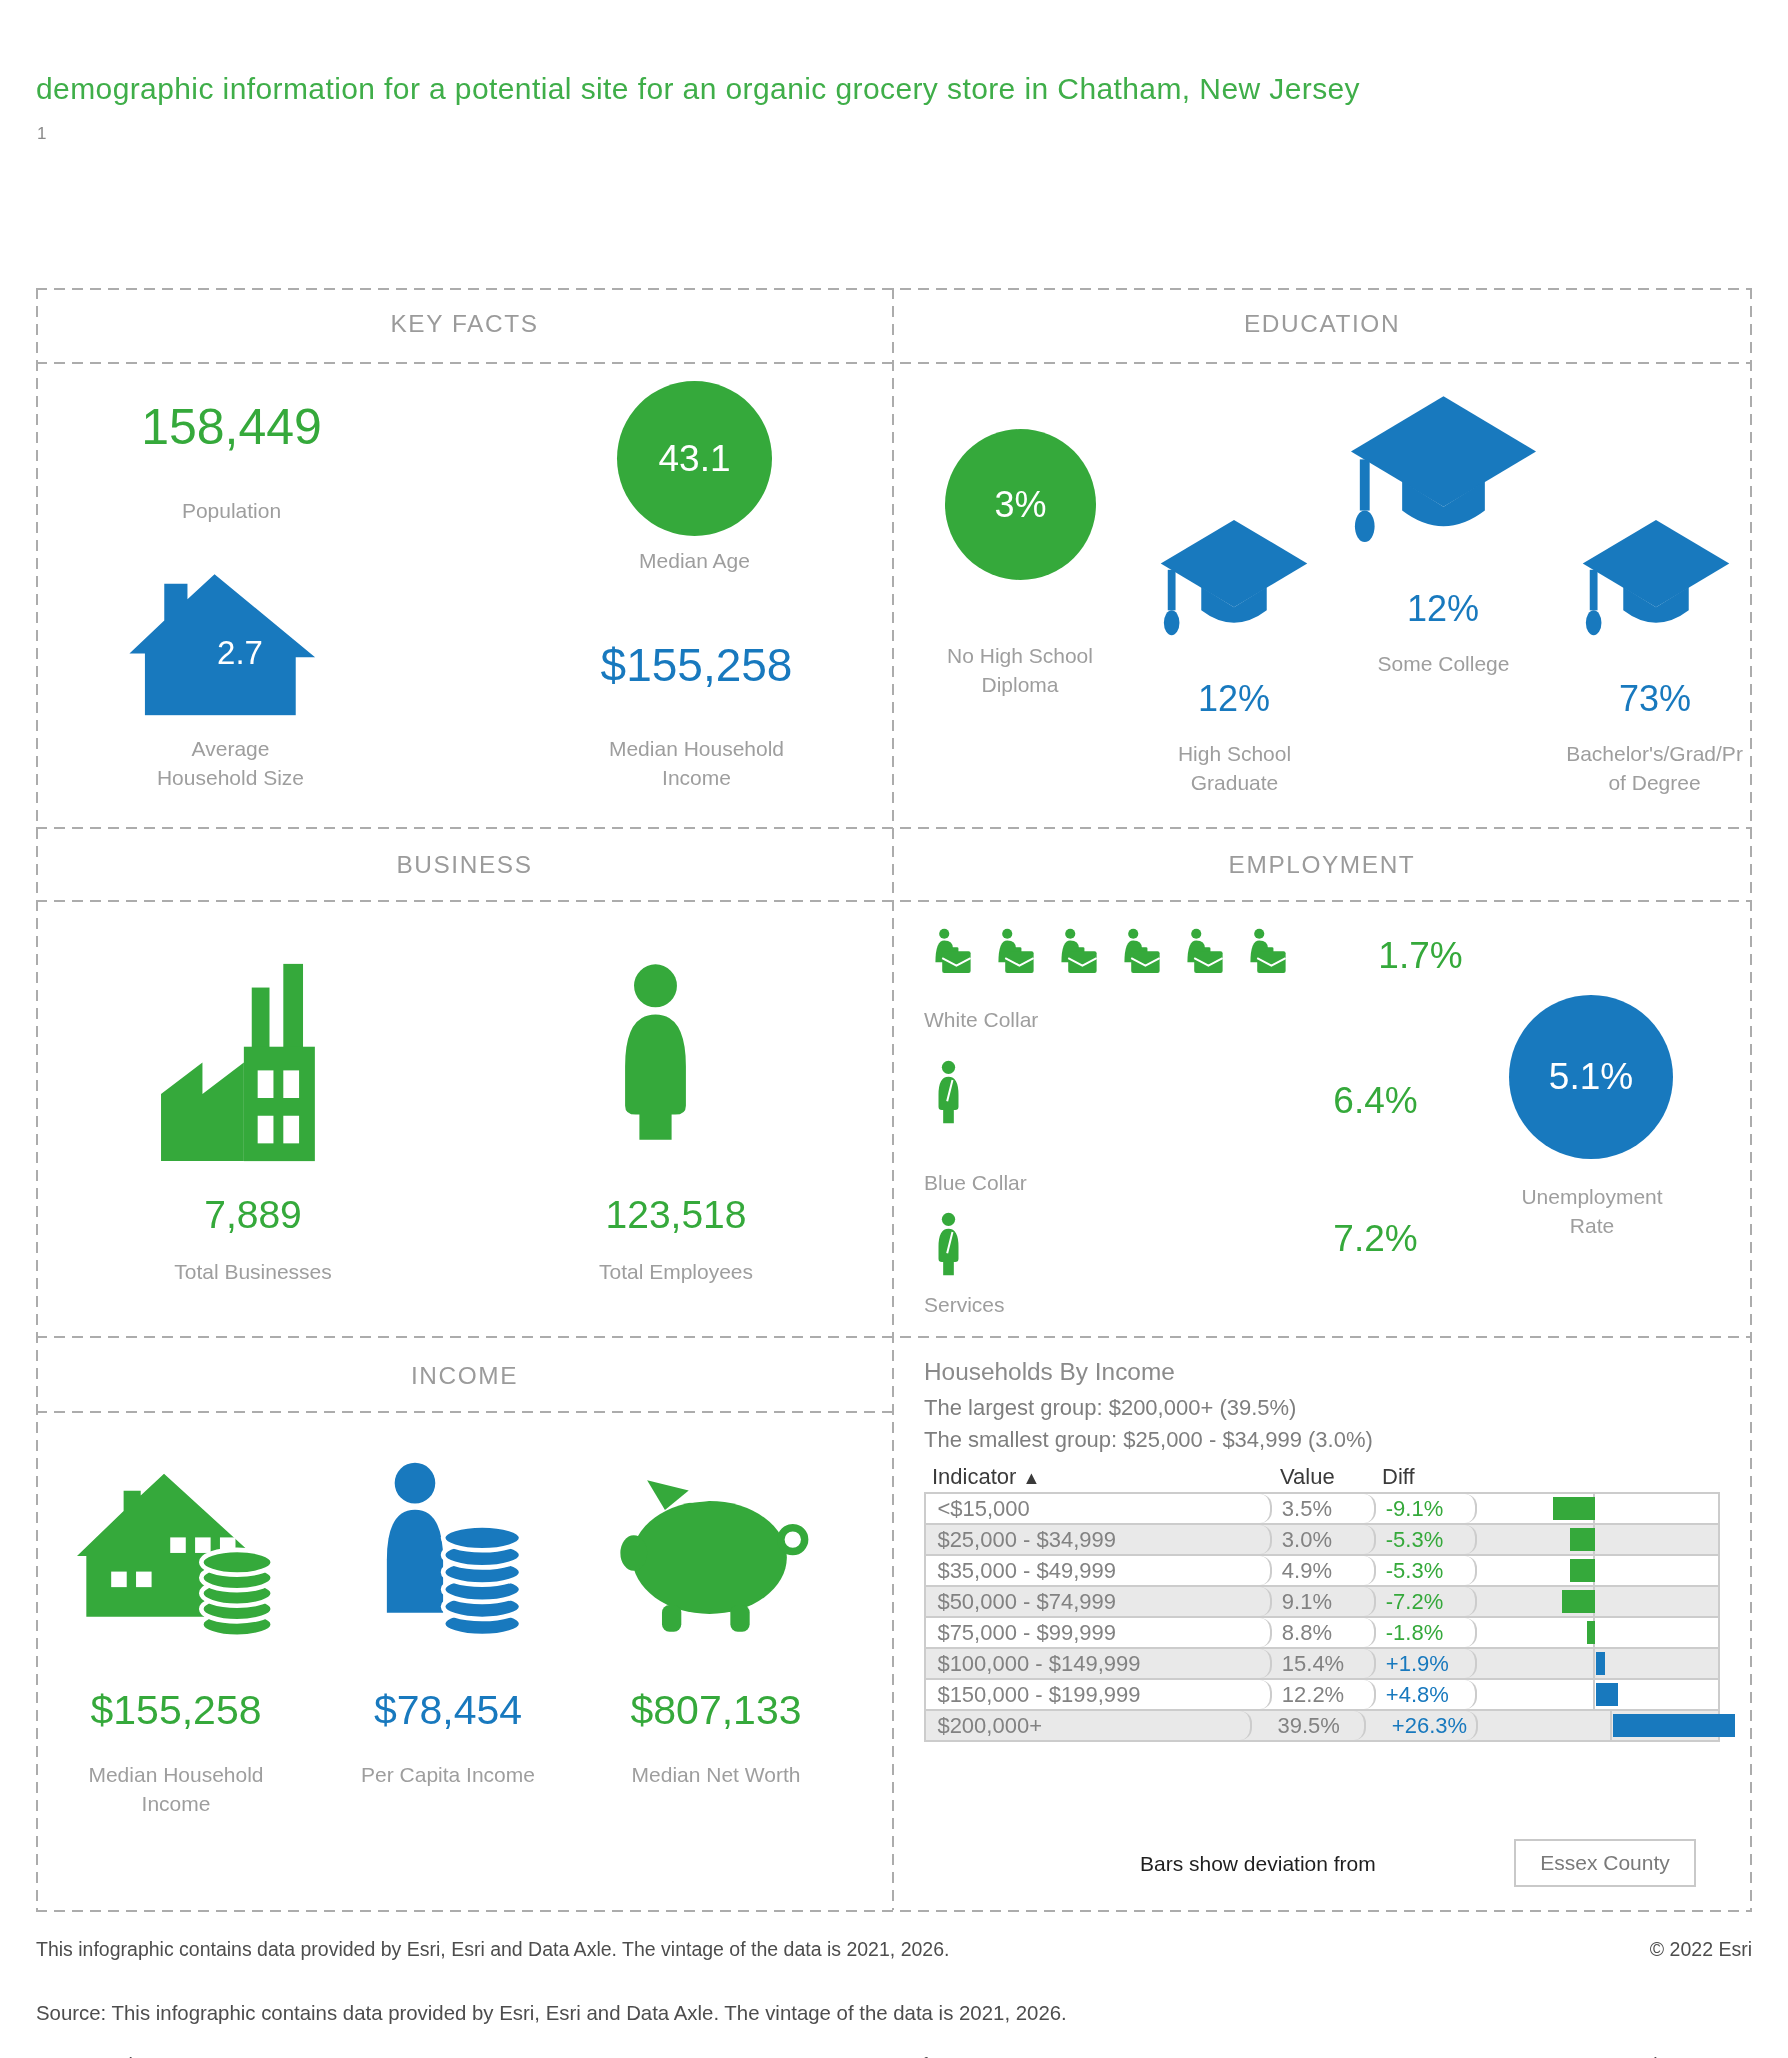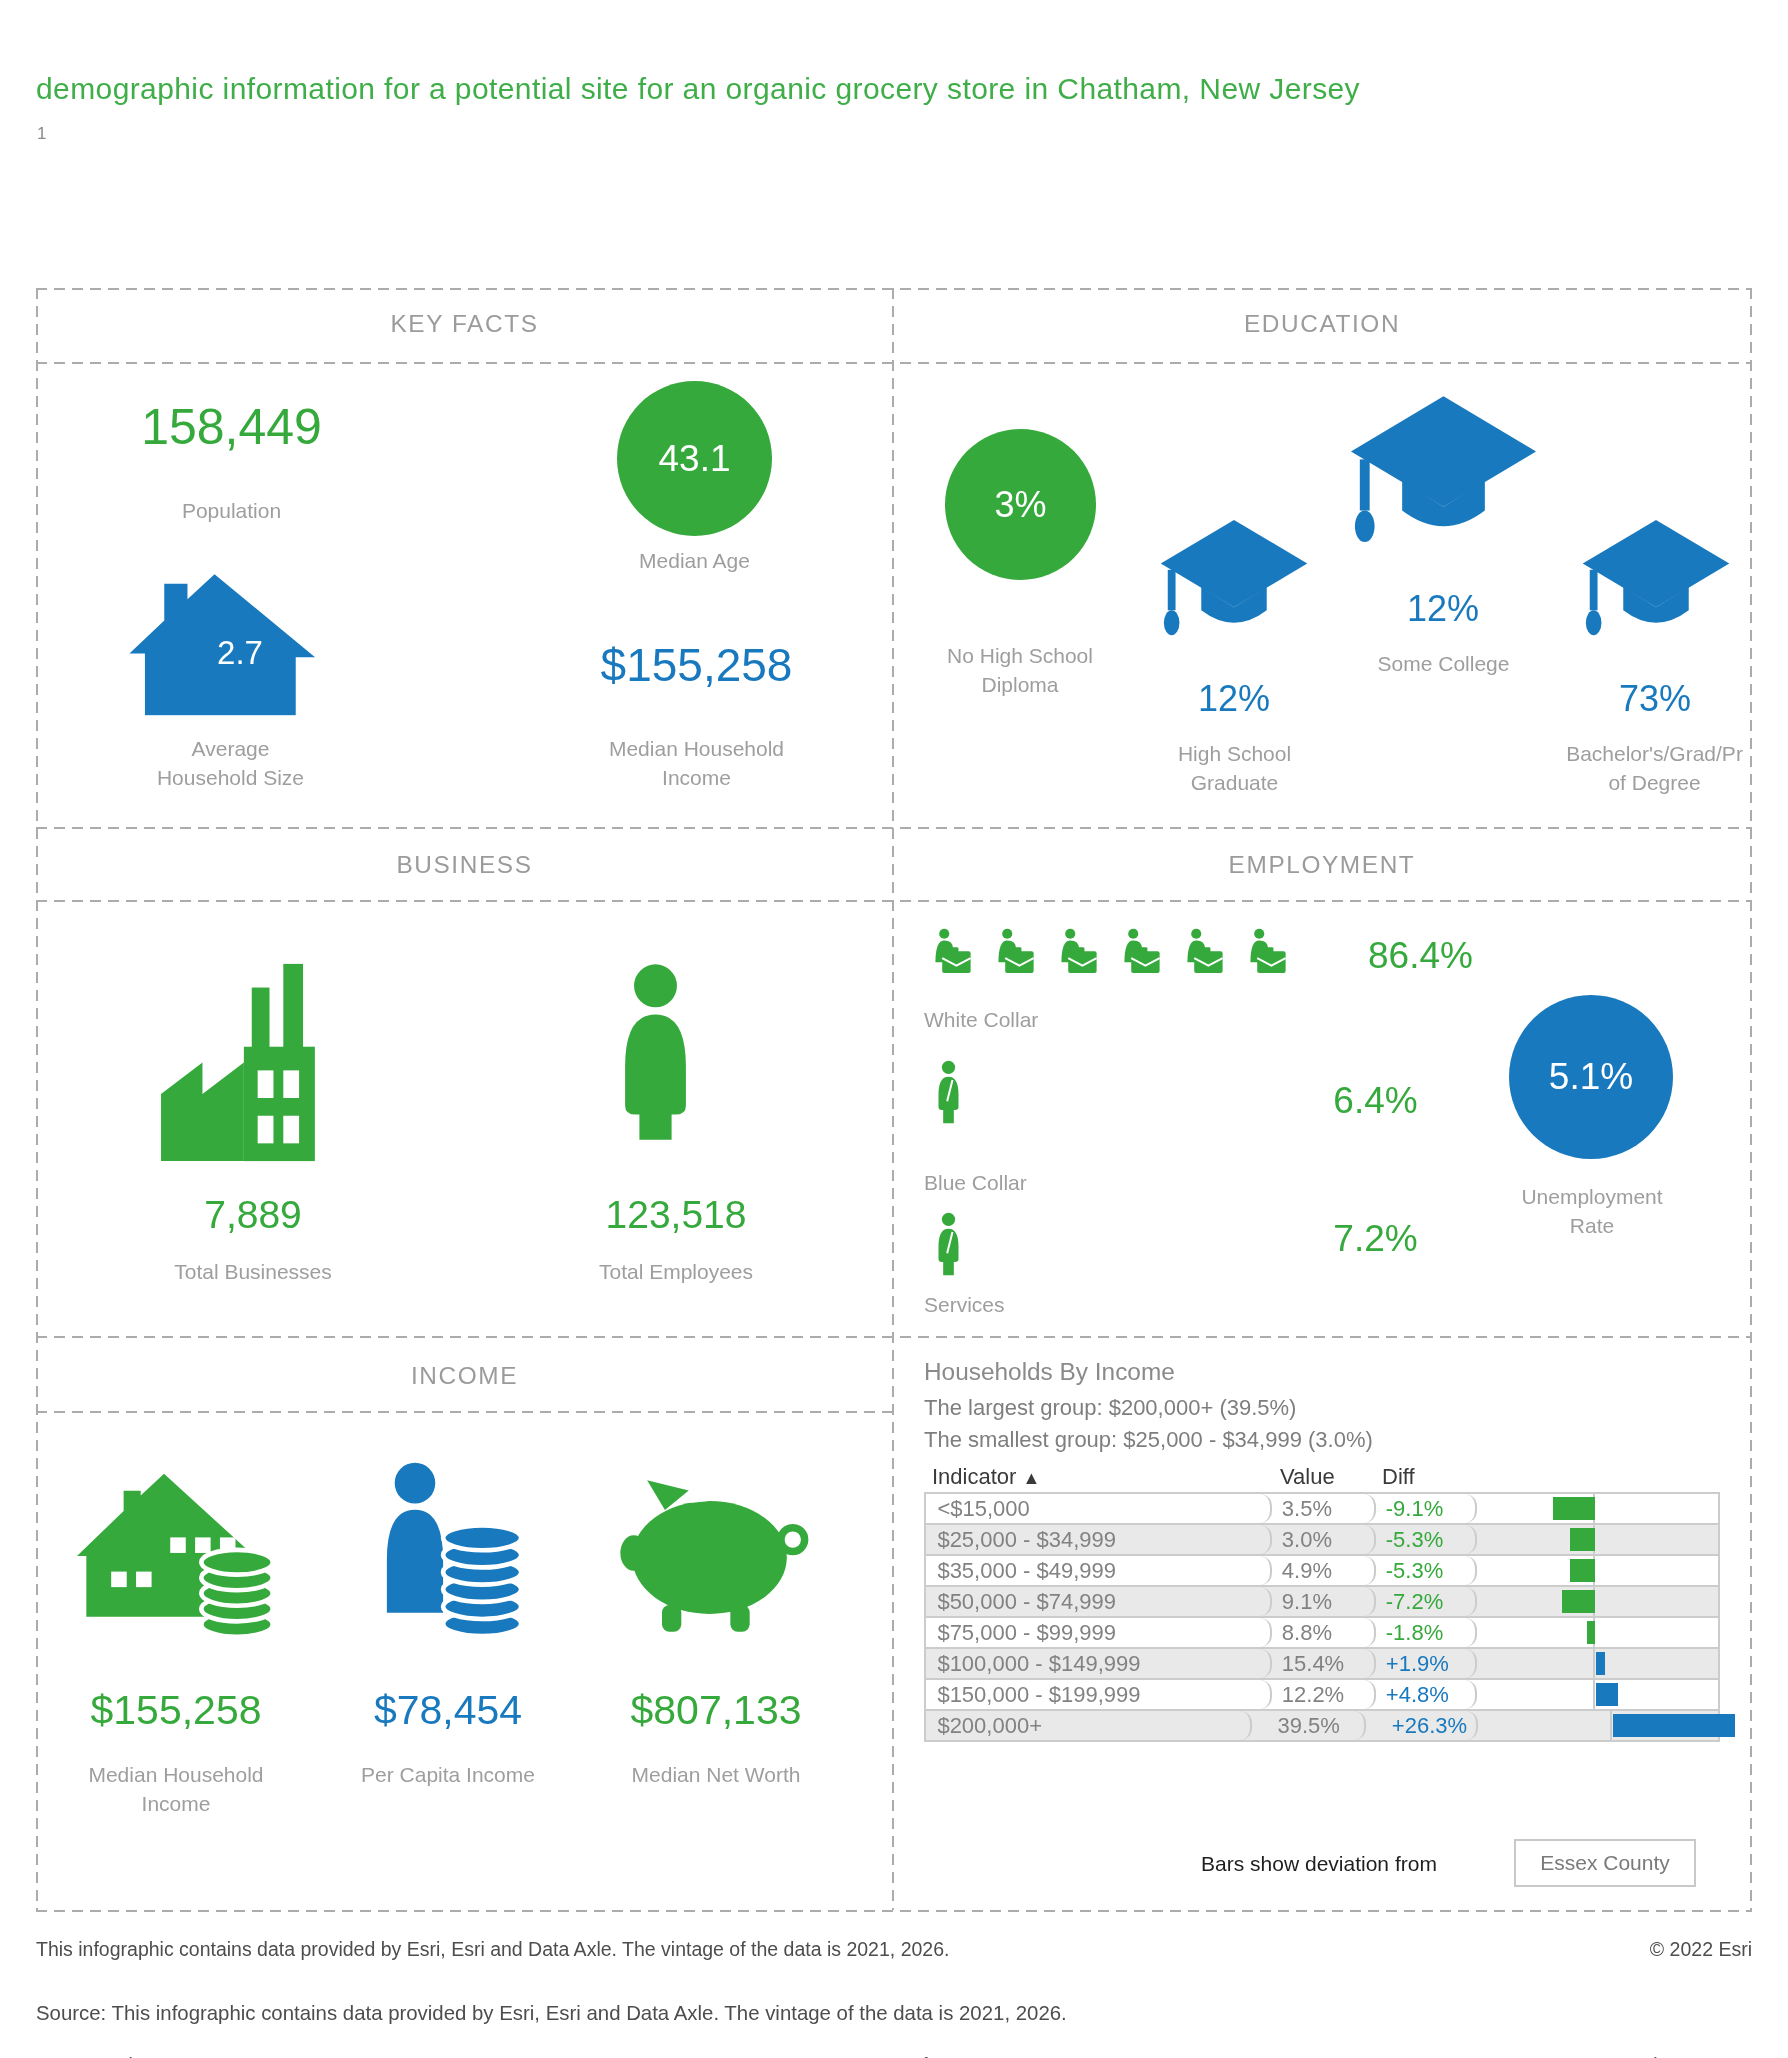--- a/index.html
+++ b/index.html
@@ -39,21 +39,21 @@
   .hbi-row .cell{box-sizing:border-box;font-size:22px;font-weight:300;color:#828282;display:flex;align-items:center;border-right:2.4px solid #cccccc;border-radius:12px;}
   .c-ind{width:346px;padding-left:11.4px;}
   .c-val{width:104px;padding-left:9.8px;}
   .c-diff{width:101px;padding-left:9.8px;}
   .c-bar{width:239px;position:relative;border-right:none !important;}
   .c-bar::before{content:"";position:absolute;left:116px;top:0;bottom:0;width:2.4px;background:#cccccc;}
   .bar{position:absolute;top:3.3px;bottom:3.3px;}
   .bar-neg{right:121px;background:#35A93B;}
   .bar-pos{left:119px;background:#1879BE;}
   .diff-neg{color:#35A93B;} .diff-pos{color:#1879BE;}
-  .hbi-note{position:absolute;left:1140px;top:1811px;width:358px;text-align:center;font-size:21px;color:#1f1f1f;}
+  .hbi-note{position:absolute;left:1140px;top:1811px;width:358px;text-align:left;font-size:21px;color:#1f1f1f;}
   .region-box{position:absolute;left:1514px;top:1798px;width:178px;height:44px;border:2.4px solid #c9c9c9;
     display:flex;align-items:center;justify-content:center;font-size:21px;font-weight:300;color:#7a7a7a;background:#fff;}
 
   .footer-line{position:absolute;font-size:19.5px;font-weight:300;color:#4d4d4d;}
 </style>
 </head>
 <body>
 
 <div class="page">
 
@@ -232,21 +232,21 @@
     <svg style="width:42px;height:50px;fill:#35A93B" viewBox="0 0 52 62" width="42" height="50">
         <use href="#sym-whitecollar"></use>
       </svg>
     <svg style="width:42px;height:50px;fill:#35A93B" viewBox="0 0 52 62" width="42" height="50">
         <use href="#sym-whitecollar"></use>
       </svg>
     <svg style="width:42px;height:50px;fill:#35A93B" viewBox="0 0 52 62" width="42" height="50">
         <use href="#sym-whitecollar"></use>
       </svg>
   </div>
-  <div class="stat-num green" style="left:1327px;top:894px;width:187px;font-size:37px">86.4%</div>
+  <div class="stat-num green" style="left:1327px;top:894px;width:187px;font-size:37px">1.7%</div>
   <div class="lbl-left" style="left:924px;top:967px">White Collar</div>
 
   <svg class="icon" style="left:928px;top:1019px;width:41px;height:64px;fill:#35A93B" viewBox="0 0 50 78" width="41" height="64">
       <use href="#sym-worker"></use>
     </svg>
   <div class="stat-num green" style="left:1282px;top:1039px;width:187px;font-size:37px">6.4%</div>
   <div class="lbl-left" style="left:924px;top:1130px">Blue Collar</div>
 
   <div class="circle b" style="left:1509px;top:954px;width:164px;height:164px;font-size:37px">
     <span>5.1%</span>

